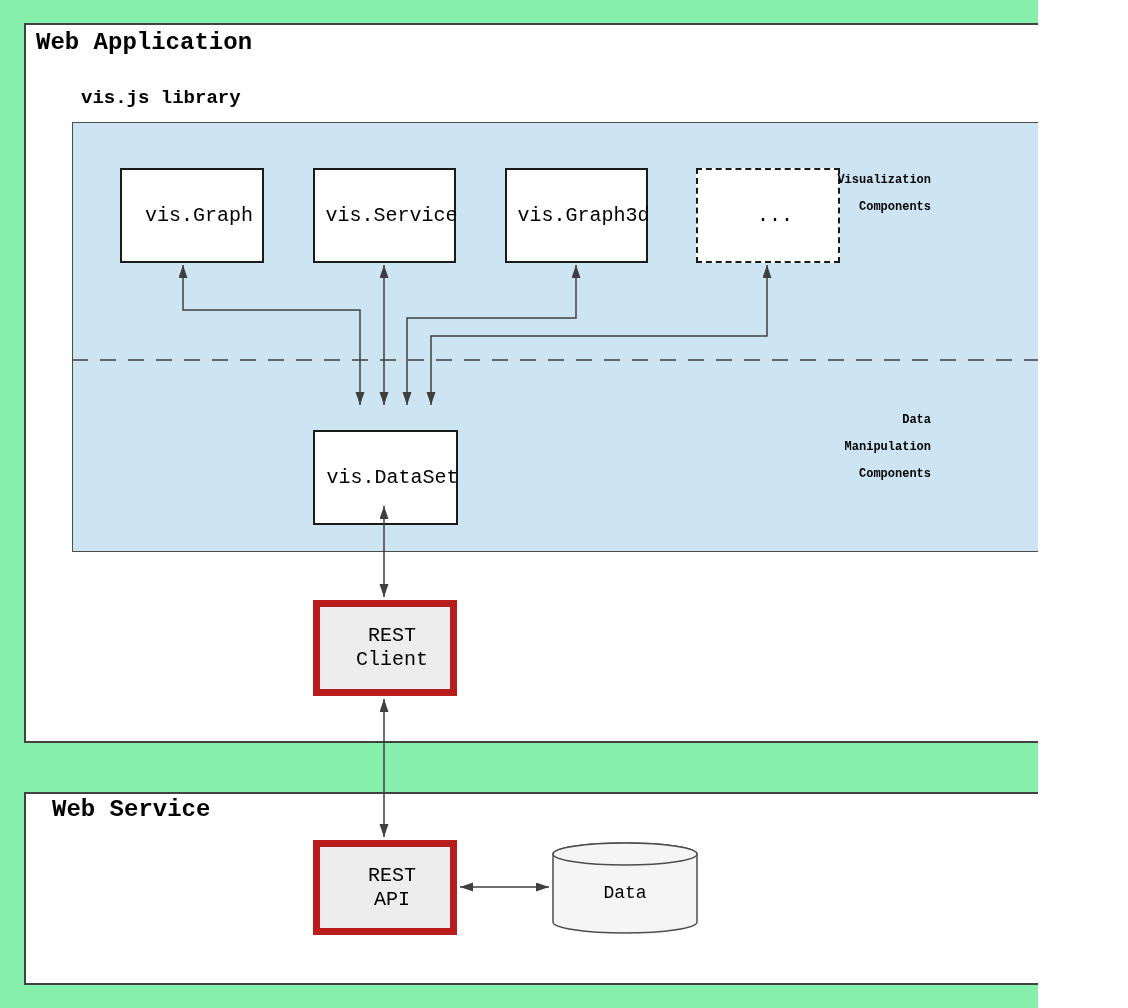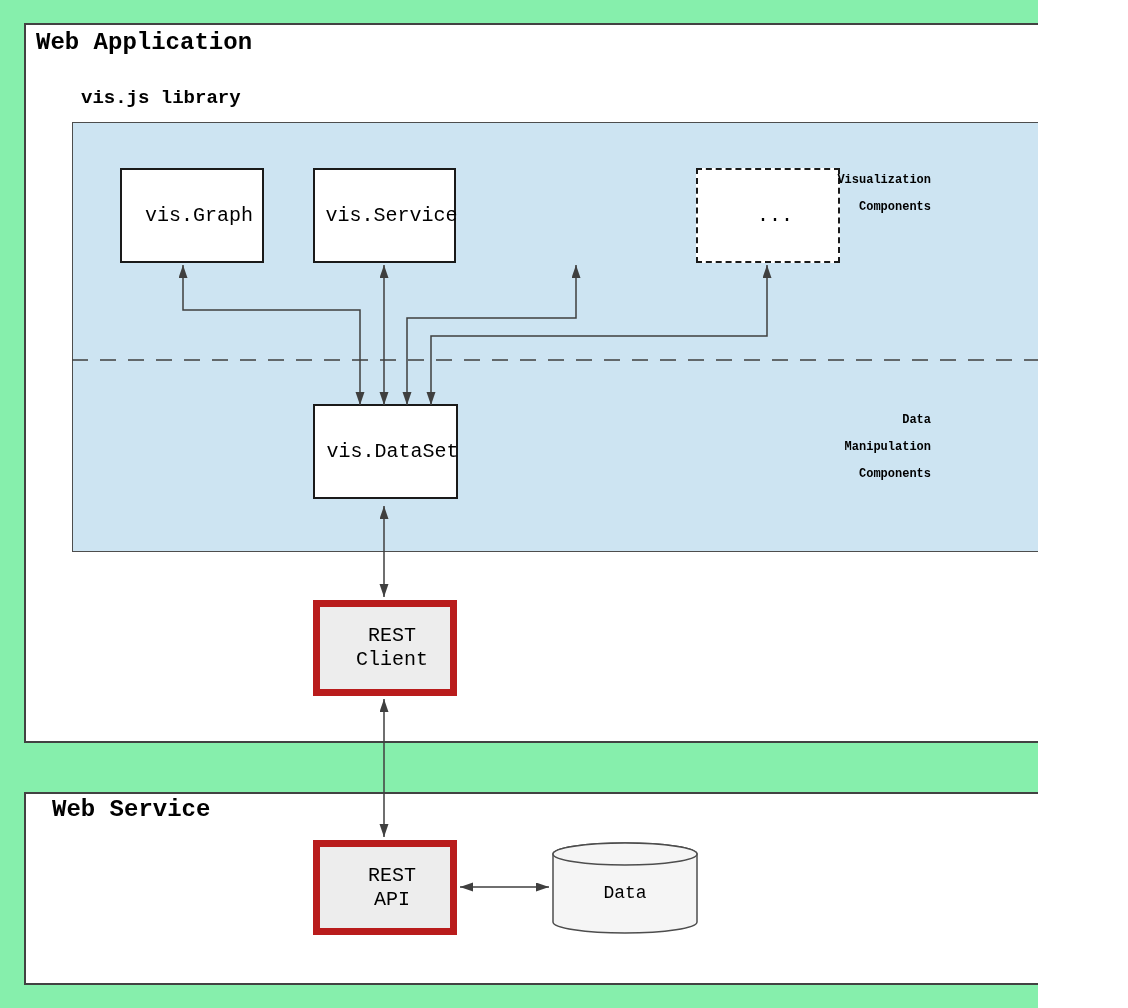--- a/index.html
+++ b/index.html
@@ -68,24 +68,25 @@
 Components</div>
 
   <div class="abs section-label label-layer" style="right:107px; top:407px;">Data
 Manipulation
 Components</div>
 
   <div class="abs node node-white" style="left:120px; top:168px; width:144px; height:95px;">vis.Graph</div>
 
   <div class="abs node node-white" style="left:313px; top:168px; width:143px; height:95px;">vis.Service</div>
 
+  <div class="abs node node-white" style="left:505px; top:168px; width:143px; height:95px;">vis.Graph3d</div>
 
   <div class="abs node node-dashed" style="left:696px; top:168px; width:144px; height:95px;">...</div>
 
-  <div class="abs node node-white" style="left:313px; top:404px; width:145px; height:95px;">vis.DataSet</div>
+  <div class="abs node node-white" style="left:313px; top:430px; width:145px; height:95px;">vis.DataSet</div>
 
   <div class="abs node node-gray" style="left:313px; top:600px; width:144px; height:96px;">REST
 Client</div>
 
   <div class="abs node node-gray" style="left:313px; top:840px; width:144px; height:95px;">REST
 API</div>
 
   <div class="abs cylinder-wrap" style="left:552px; top:841px; width:146px; height:94px;">
     <svg width="146" height="94" viewBox="0 0 146 94">
       <path d="M1,13 A72,11 0 0 1 145,13 L145,81 A72,11 0 0 1 1,81 Z" fill="#f5f5f5" stroke="#4d4d4d" stroke-width="1.5"></path>

